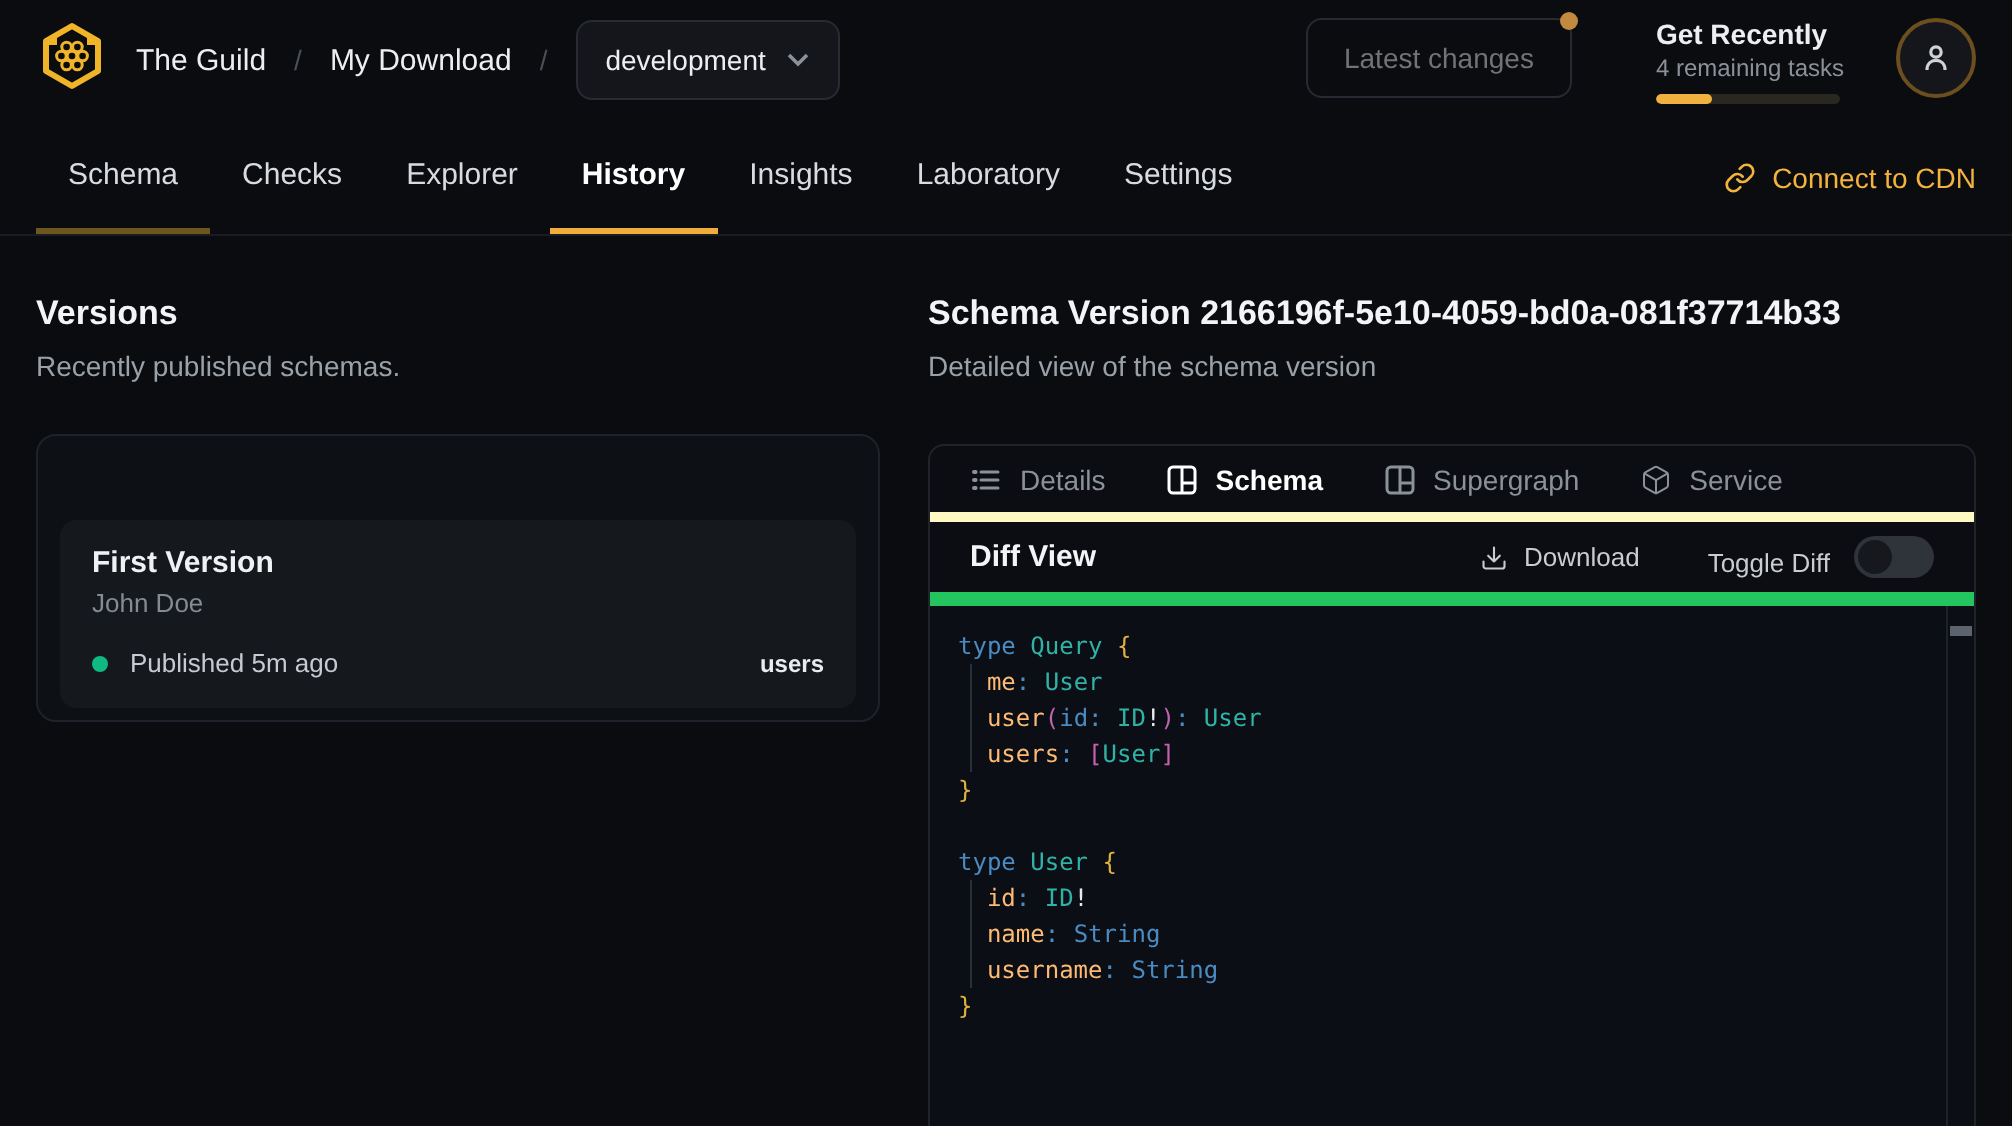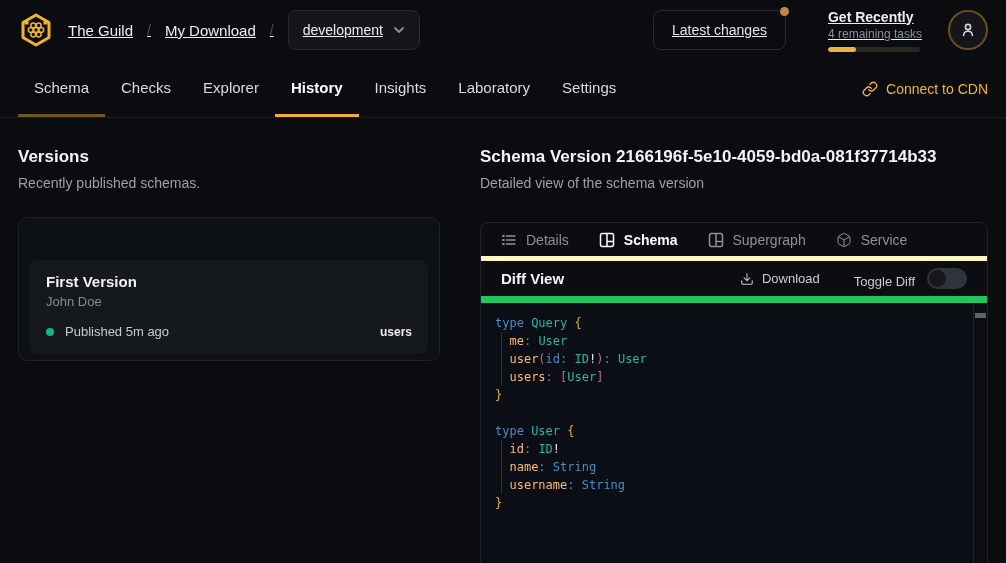--- a/index.html
+++ b/index.html
@@ -5,34 +5,34 @@
   * { margin:0; padding:0; box-sizing:border-box; }
   html,body { width:1006px; height:563px; overflow:hidden; }
   body {
     background:#0a0c10;
     color:#eceef0;
     font-family:"Liberation Sans", sans-serif;
     font-size:14px;
   }
   
   header { height:60px; display:flex; align-items:center; justify-content:space-between; padding:0 18px; }
-  .h-left, .h-right { display:flex; align-items:center;text-decoration:underline; }
+  .h-left, .h-right { display:flex; align-items:flex-start; }
   .logo { width:36px; height:36px; display:block; cursor:pointer; }
   .crumbs { display:flex; align-items:center; margin-left:14px; }
   .crumb { color:#eceef0; font-size:15px; cursor:pointer; }
   .crumb-sep { color:#4a505a; margin:0 14px; font-size:14px; }
   .target-select {
     display:flex; align-items:center; gap:10px;
     background:#14161b; border:1px solid #272b32; border-radius:8px;
     height:40px; padding:0 14px; color:#eceef0; font-size:14px; cursor:pointer;
   }
   .chev { width:12px; height:8px; stroke:#8b9199; fill:none; stroke-width:1.8; }
   .latest-btn {
     position:relative; background:transparent; border:1px solid #262b33; border-radius:8px;
-    height:40px; padding:0 18px; color:#e5e5e5; font-size:14px; cursor:pointer;
+    height:40px; padding:0 18px; color:#737373; font-size:14px; cursor:pointer;
     font-family:"Liberation Sans", sans-serif;
   }
   .latest-dot { position:absolute; top:-4px; right:-4px; width:9px; height:9px; border-radius:50%; background:#c18a3e; }
   .get-started { margin-left:42px; margin-right:26px; cursor:pointer; }
   .gs-title { font-size:14px; font-weight:700; color:#eceef0; }
   .gs-sub { font-size:12px; color:#8b9199; margin-top:2px; }
   .gs-bar { width:92px; height:5px; border-radius:3px; background:#2a2720; margin-top:6px; overflow:hidden; }
   .gs-fill { height:100%; background:#f0b13f; border-radius:3px; }
   .avatar {
     width:40px; height:40px; border-radius:50%; background:#14161b;
@@ -45,21 +45,21 @@
   .nav-tab {
     display:flex; align-items:center; padding:0 16px; font-size:15px; color:#d8dbdf;
     position:relative; cursor:pointer; border-bottom:3px solid transparent;
   }
   .nav-tab.related { border-bottom-color:#6e561f; }
   .nav-tab.active { color:#ffffff; font-weight:700; border-bottom-color:#f0ad3a; }
   .nav-right { margin-left:auto; display:flex; align-items:center; }
   .cdn-link { display:flex; align-items:center; gap:8px; color:#f3b33d; font-size:14px; cursor:pointer; text-decoration:none; }
   .link-icon { width:16px; height:16px; stroke:#f3b33d; fill:none; stroke-width:2; }
   
-  main { display:flex; padding:28px 18px 0 18px; gap:40px; height:445px; overflow:hidden; }
+  main { display:flex; padding:28px 18px 0 18px; gap:24px; height:445px; overflow:hidden; }
   .col-left { width:422px; flex:none; }
   .col-right { flex:1; min-width:0; }
   h2.sec-title { font-size:17px; font-weight:700; color:#f3f4f6; line-height:22px; }
   p.sec-sub { font-size:14px; color:#9aa1a8; margin-top:6px; line-height:18px; }
   
   .versions-card {
     margin-top:25px; border:1px solid #1e222a; background:#0d1015; border-radius:10px;
     padding:42px 11px 12px 11px; height:144px;
   }
   .version-item { background:#15181d; border-radius:8px; padding:13px 16px 15px 16px; cursor:pointer; }

